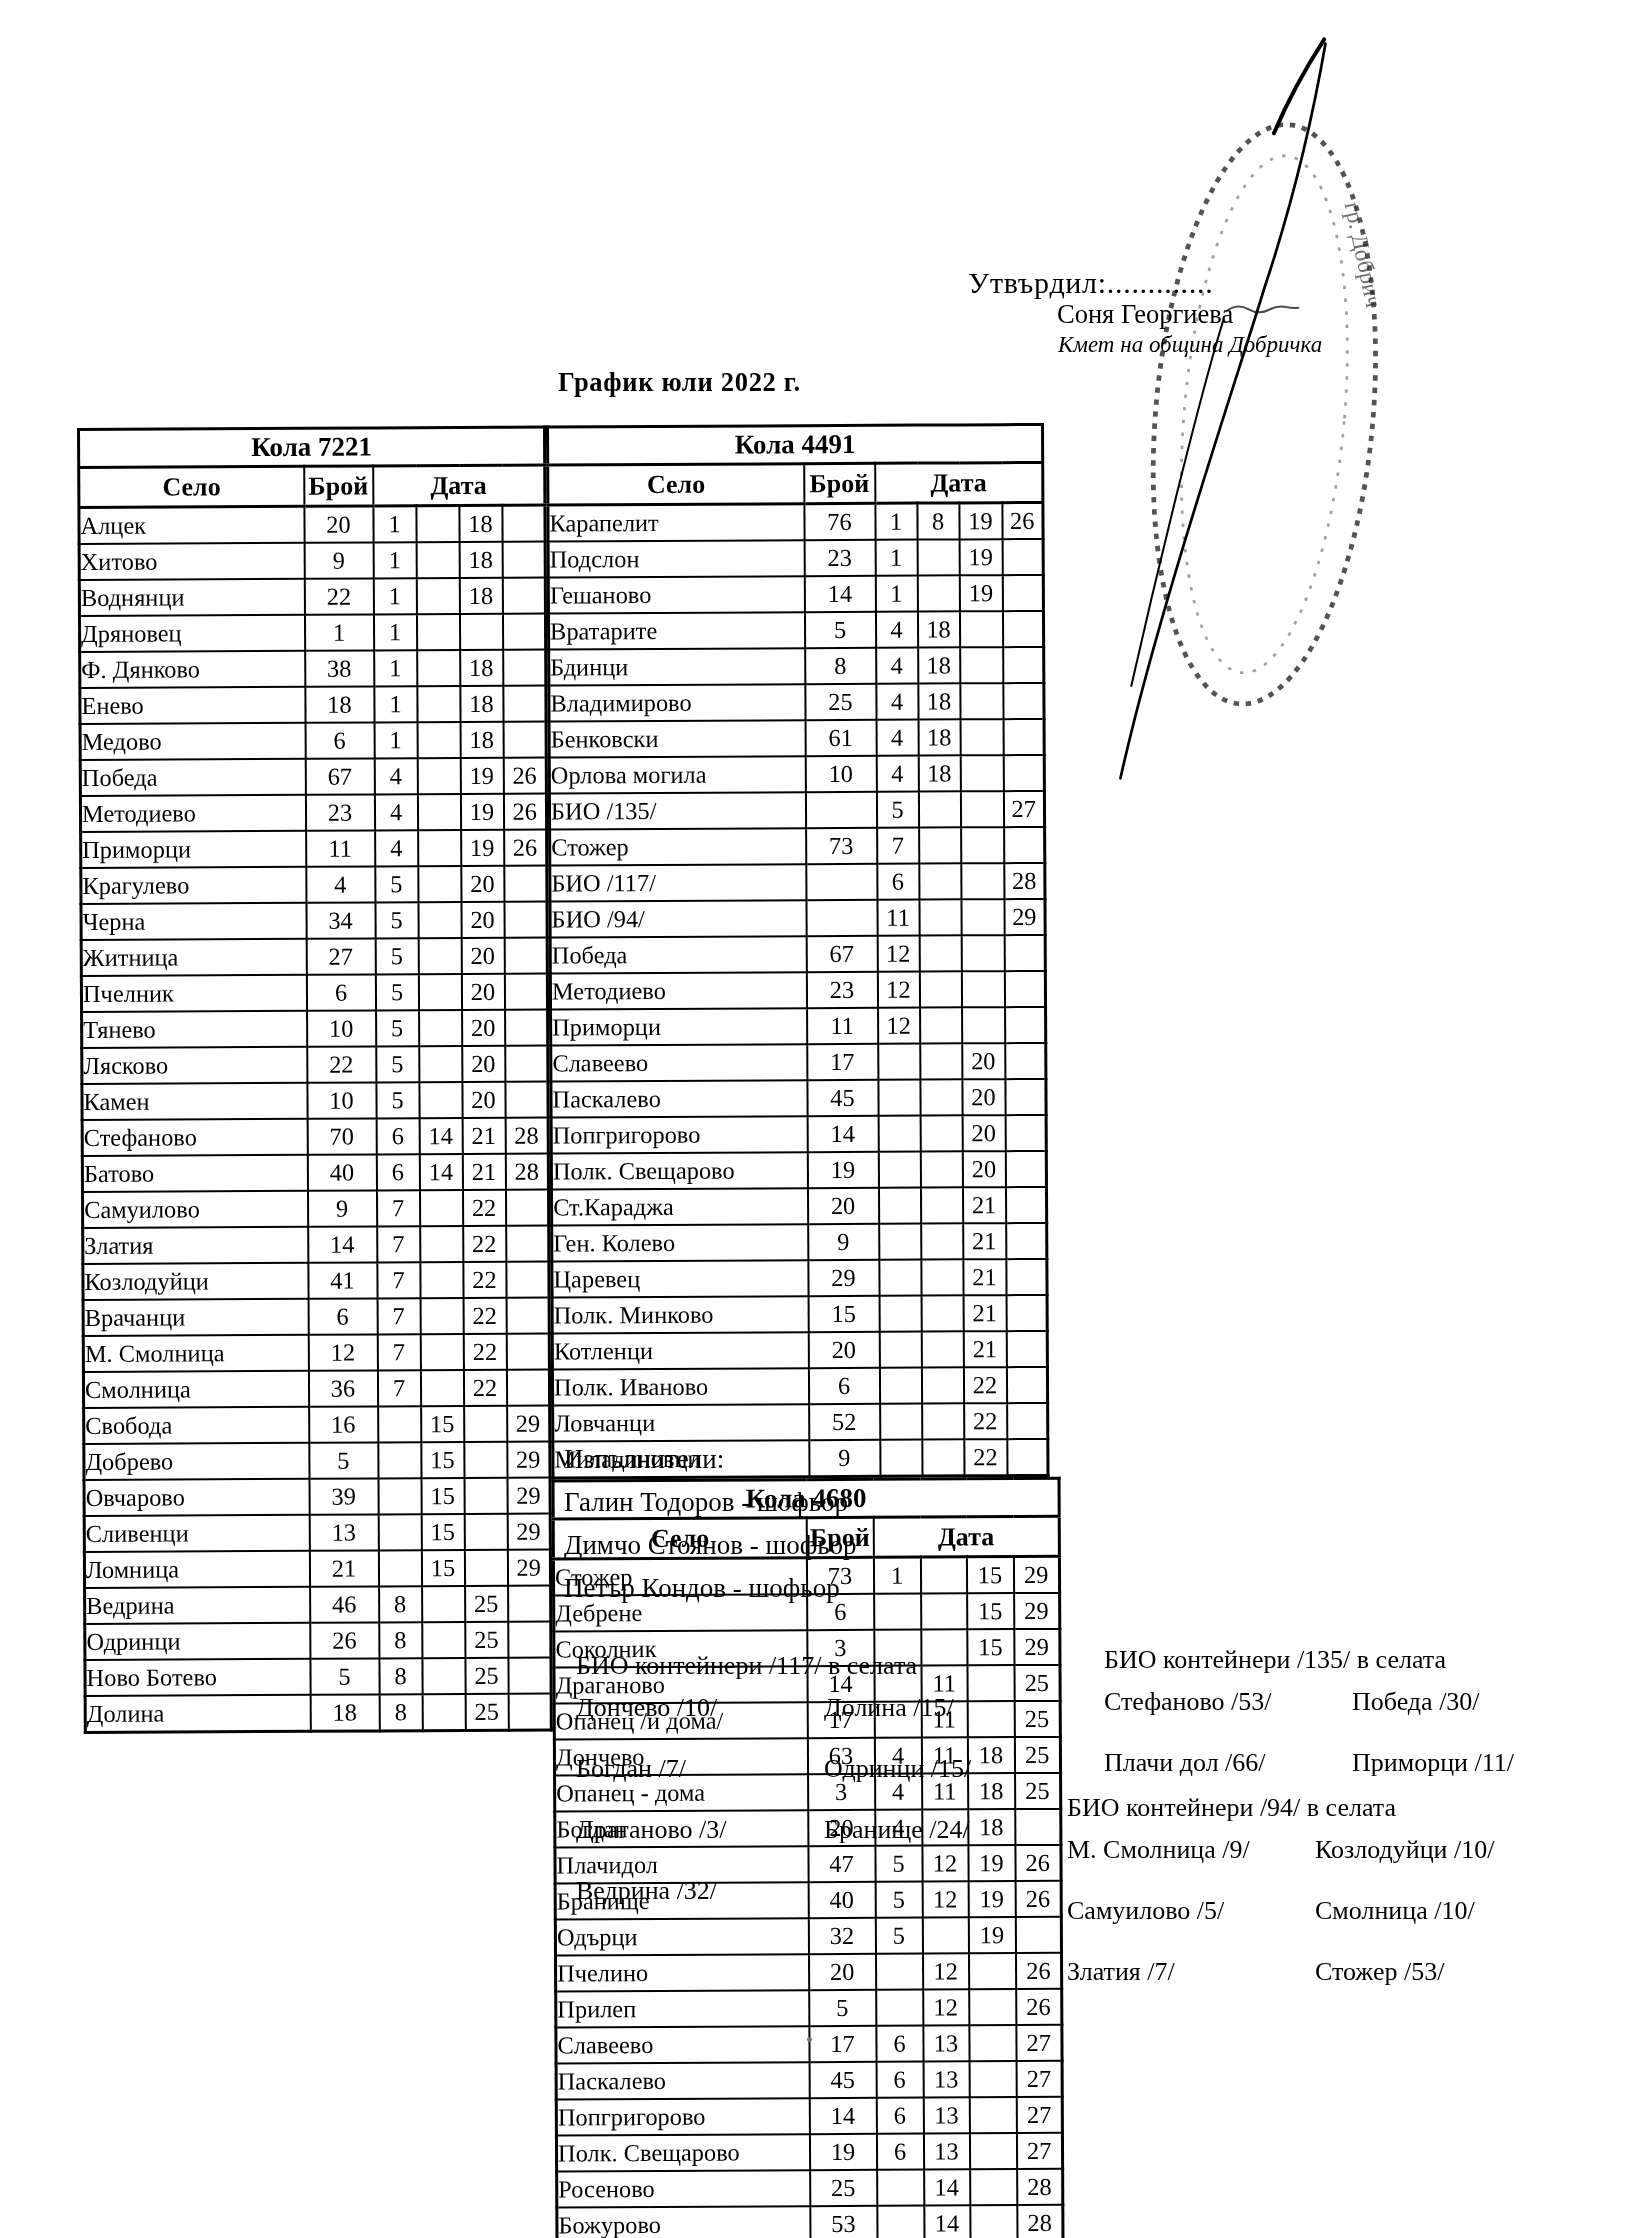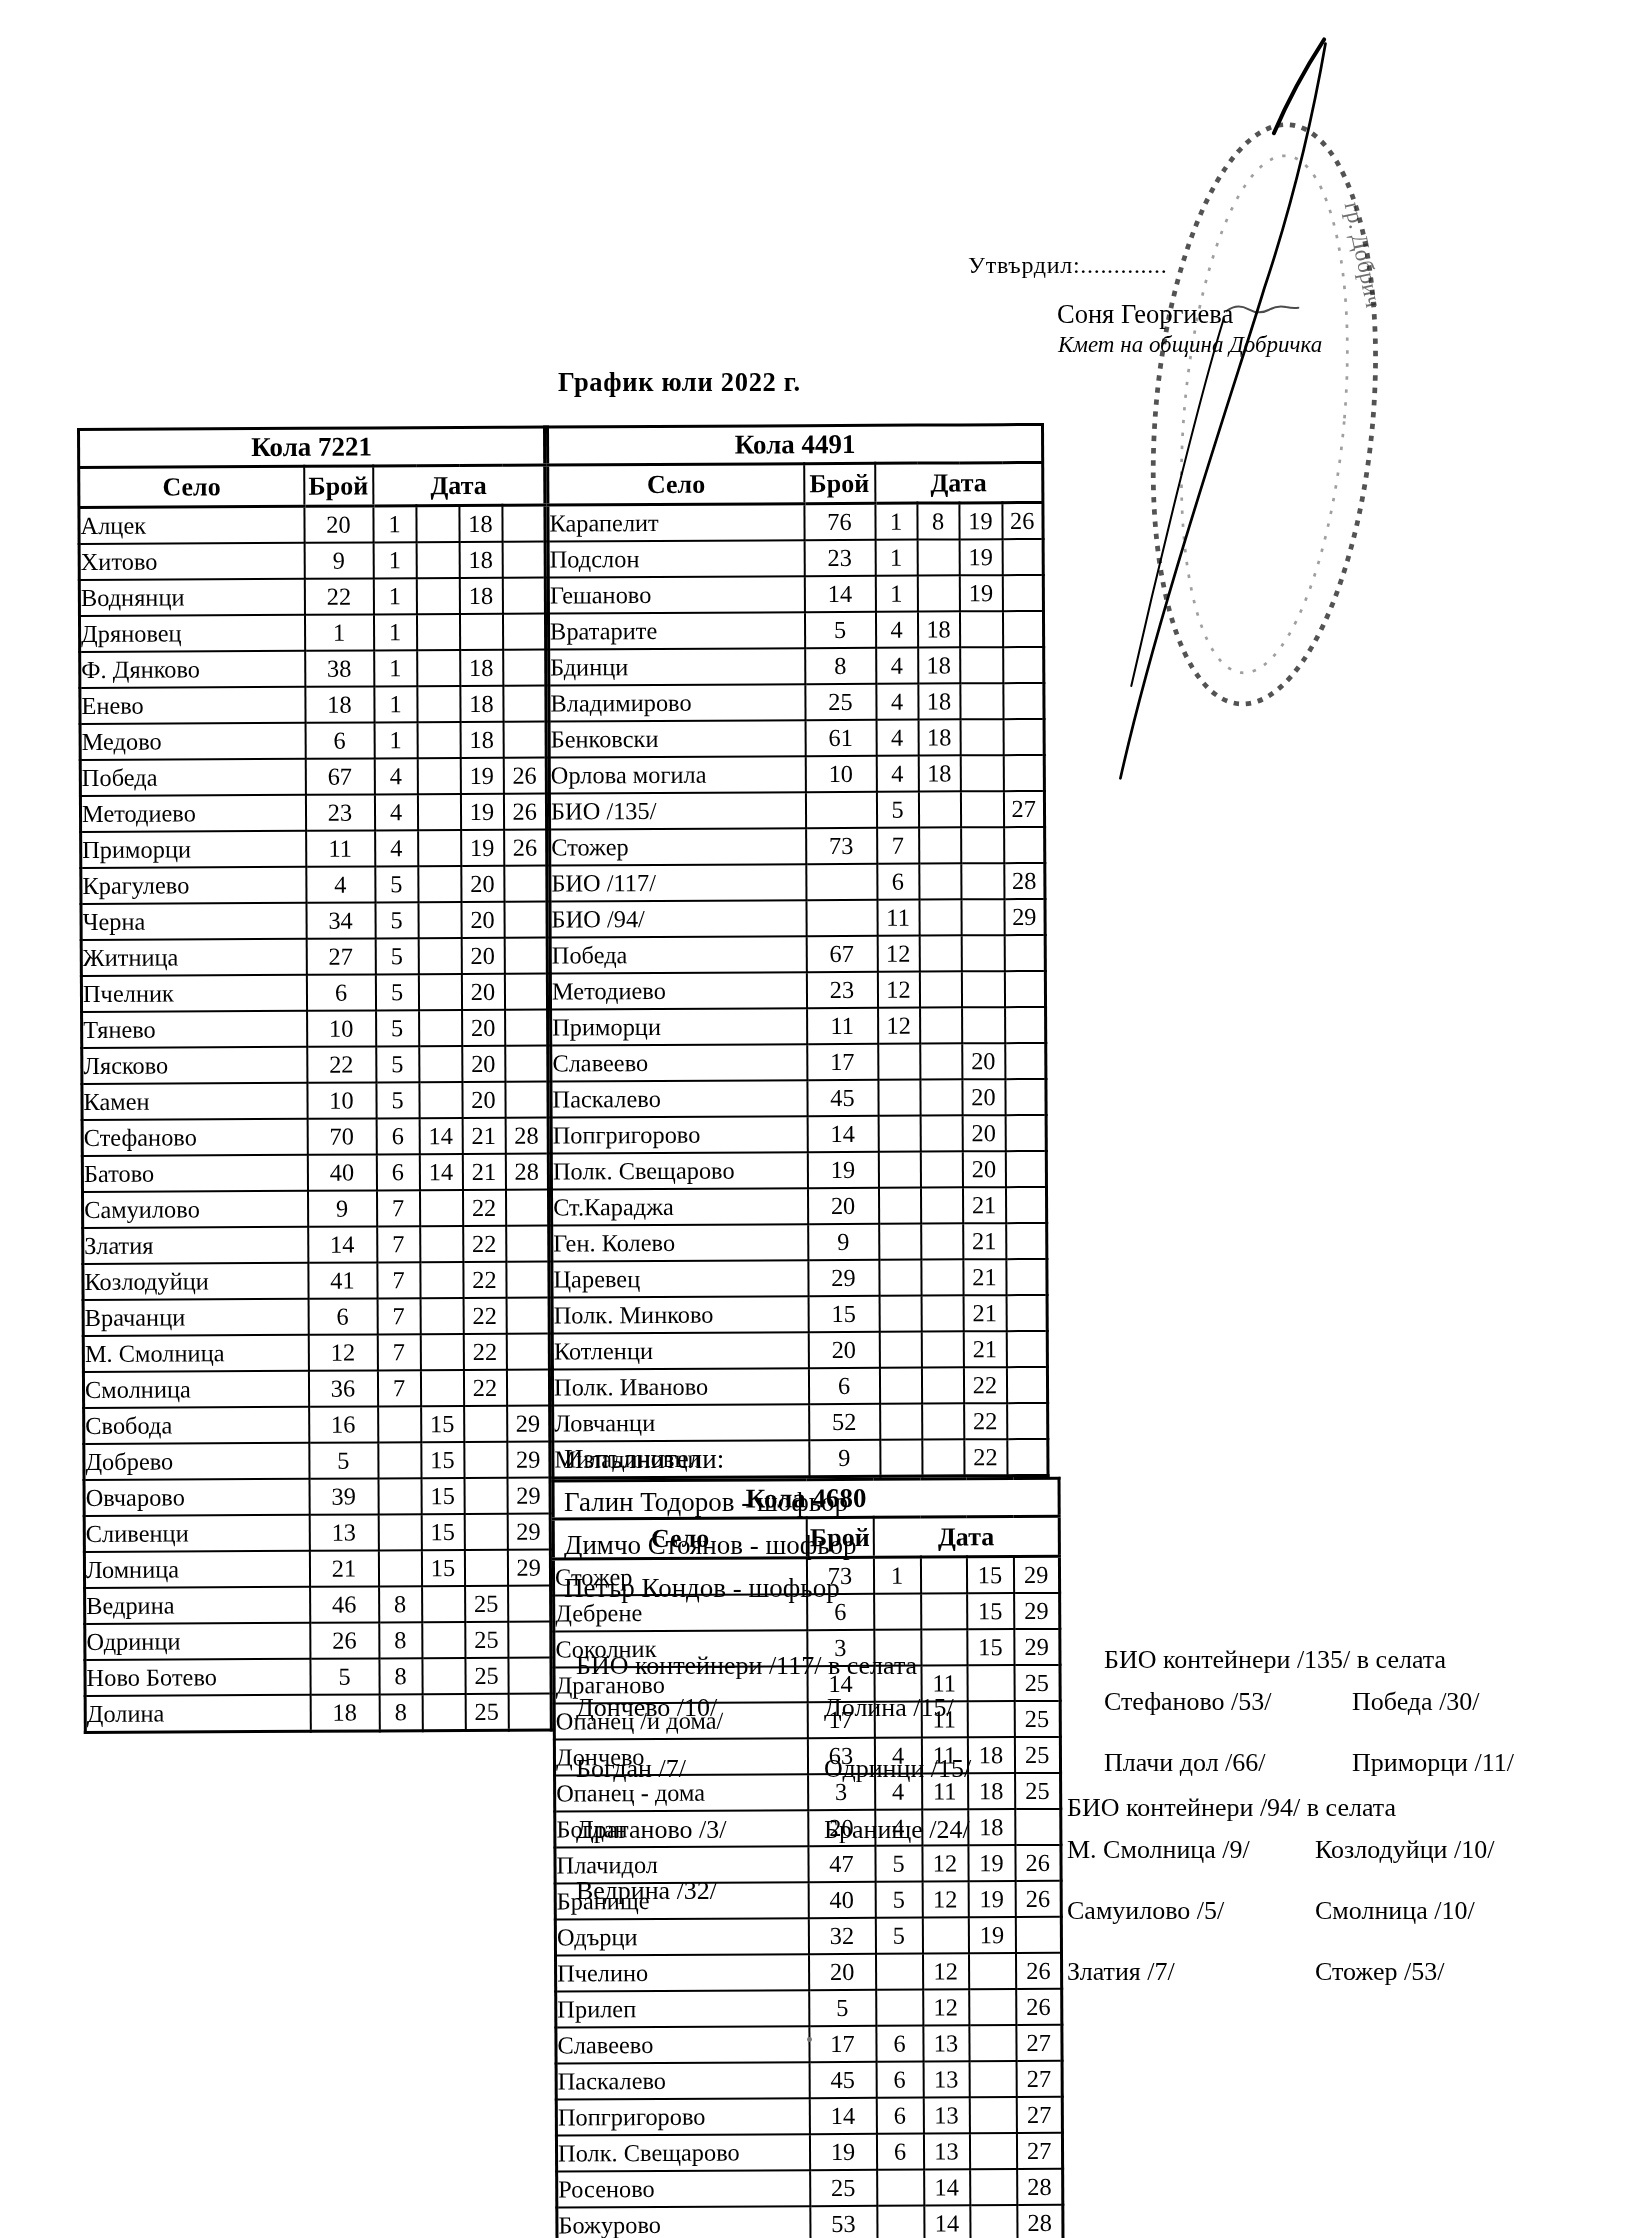--- a/index.html
+++ b/index.html
@@ -6,21 +6,21 @@
   #page{
     position:relative;
     width:1646px;height:2239px;
     background:#ffffff;
     font-family:"Liberation Serif","DejaVu Serif",serif;
     color:#000;
     overflow:hidden;
   }
   
   .abs{position:absolute;}
-  #approved-line{left:968px;top:252px;font-size:24px;letter-spacing:0.7px;}
+  #approved-line{left:968px;top:266px;font-size:30px;letter-spacing:0.7px;}
   #approver-name{left:1057px;top:299px;font-size:26.5px;}
   #approver-title{left:1058px;top:332px;font-size:23px;font-style:italic;}
   #doc-title{left:558px;top:367px;font-size:26.5px;font-weight:bold;letter-spacing:0.7px;}
 
   
   #tables{
     position:absolute;left:77px;top:428px;width:1473px;
     transform:rotate(-0.3deg);transform-origin:0 0;
   }
   table.sched{border-collapse:collapse;table-layout:fixed;float:left;border:3.4px solid #000;}

